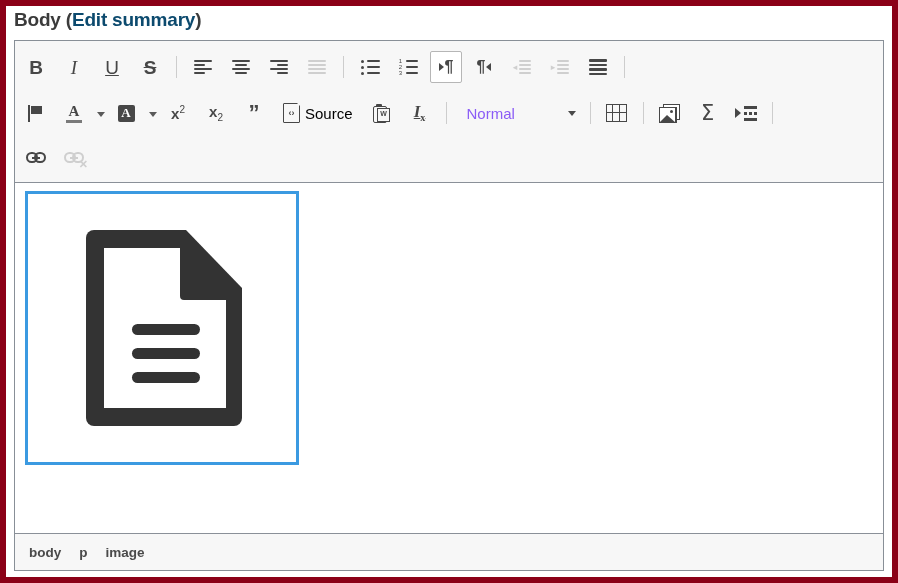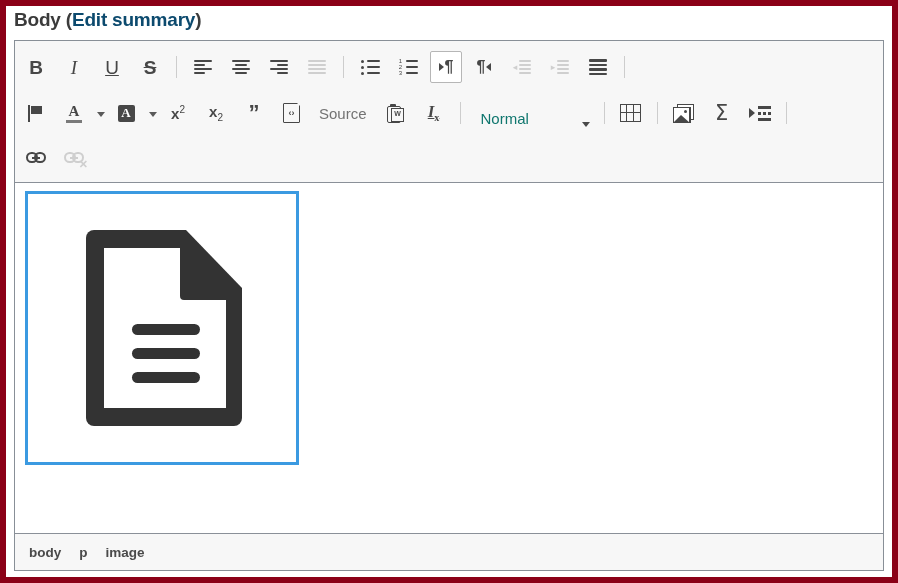--- a/index.html
+++ b/index.html
@@ -101,22 +101,22 @@
     height: 22px;
     background: #cdcdcd;
     margin: 0 7px;
   }
   .glyph {
     font-size: 17px;
     line-height: 1;
   }
   .label-txt {
     font-size: 15px;
-    color: #737373;
-    margin-left: 19px;
+    color: #000000;
+    margin-left: 5px;
     white-space: nowrap;
   }
   
   .g-bold  { font-weight: bold; font-size: 19px; }
   .g-ital  { font-style: italic; font-family: "Liberation Serif", serif; font-size: 19px; }
   .g-under { text-decoration: underline; font-size: 19px; }
   .g-strike{ text-decoration: line-through; font-weight: bold; font-size: 19px; }
   .g-sup, .g-sub { font-weight: bold; font-size: 15px; }
   .g-sup sup, .g-sub sub { font-size: 10px; font-weight: normal; }
   .g-quote { font-weight: bold; font-size: 22px; line-height: 0.6; }
@@ -257,29 +257,29 @@
     position:absolute; right:0; bottom:0; width:11px; height:12px;
     background:#f7f7f7; border:1.5px solid currentColor;
     font-size:7px; font-weight:bold; line-height:10px; text-align:center;
   }
   
   .rmfmt { font-style: italic; font-weight: bold; font-size: 17px; position: relative; font-family: "Liberation Serif", serif; text-decoration: underline;}
   .rmfmt sub { font-style: normal; font-size: 10px; font-weight: bold; text-decoration: none;}
   
   #format-select {
     display: flex;
-    align-items: flex-end;
+    align-items: center;
     justify-content: space-between;
     width: 125px;
     height: 30px;
     padding: 0 6px 0 8px;
     margin-left: 4px;
     box-sizing: border-box;
     cursor: pointer;
-    color: #0f766e;
+    color: #8b5cf6;
     font-size: 15px;
     background: transparent;
     border: 1px solid transparent;
   }
   #format-select .caret { margin: 0; border-top-color: #4a4a4a; }
   
   .tableico {
     width: 19px; height: 16px;
     border: 1.6px solid currentColor;
     display: grid;

